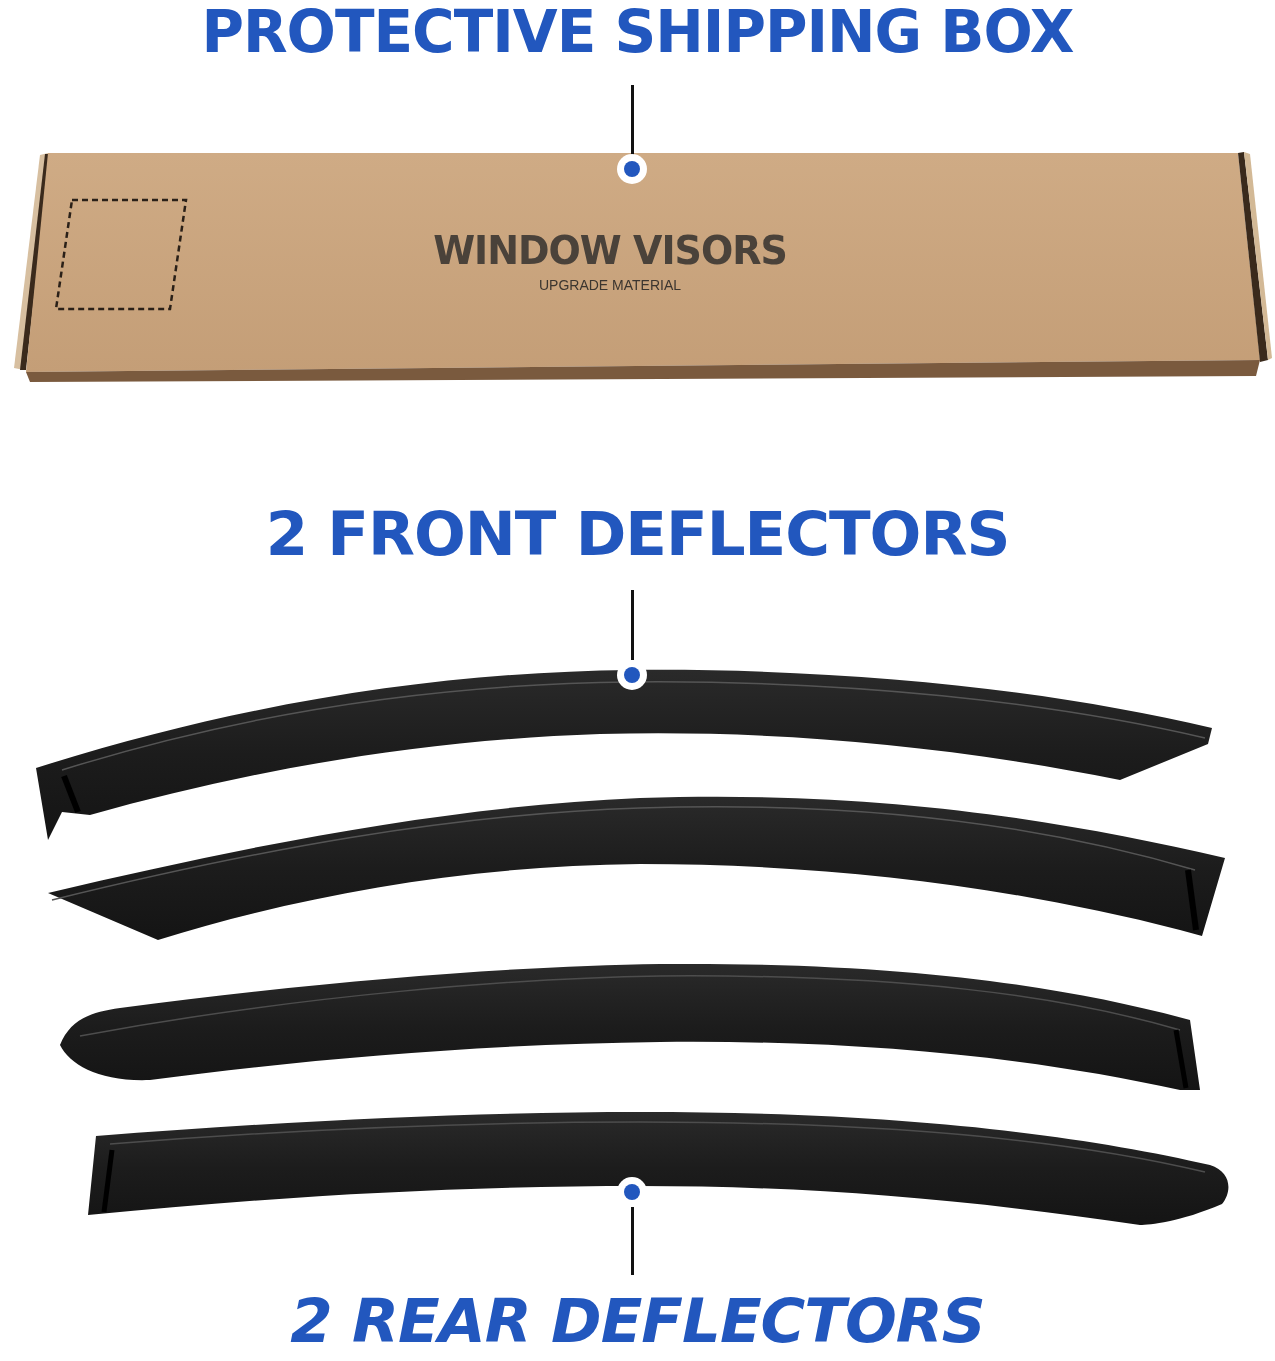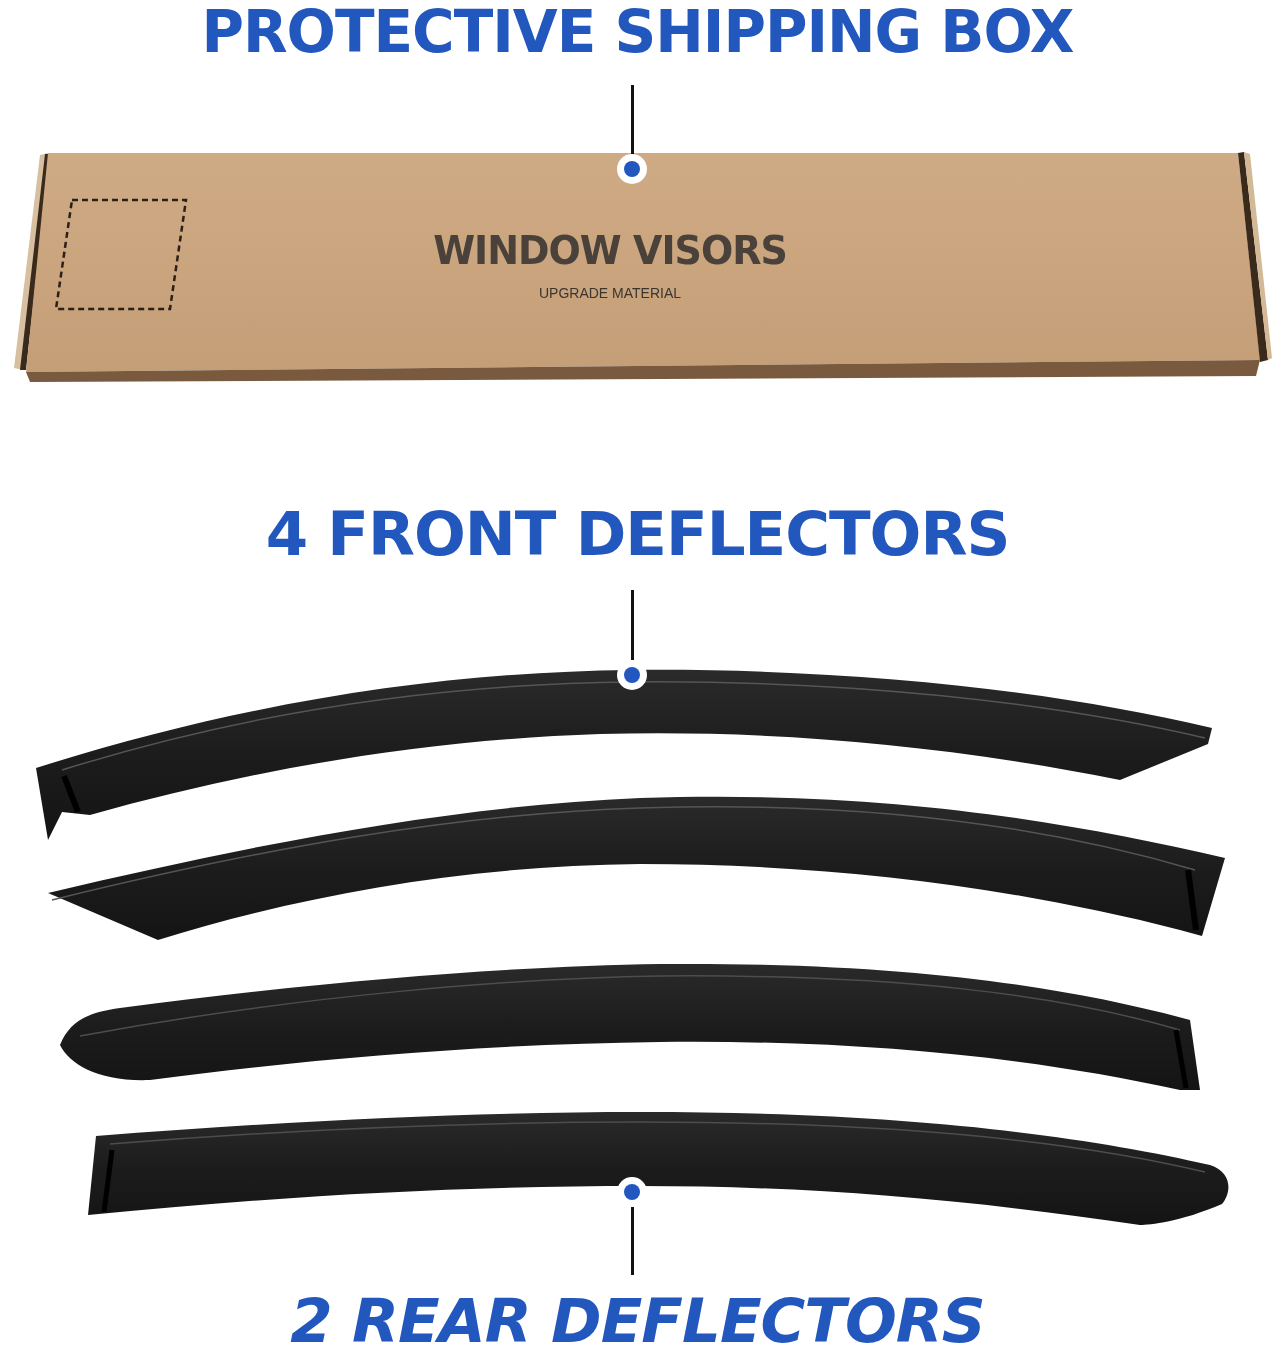--- a/index.html
+++ b/index.html
@@ -21,28 +21,28 @@
   }
   .dot span { width: 16px; height: 16px; border-radius: 50%; background: #2257be; display: block; }
   svg { position: absolute; left: 0; top: 0; }
   .box-title {
     position: absolute; left: 0; width: 1220px; text-align: center; top: 228px;
     font-family: "DejaVu Sans", sans-serif; font-weight: bold; font-size: 38px;
     color: #4a423a; letter-spacing: -1px; transform: scaleY(1.05);
   }
   .box-sub {
     position: absolute; left: 0; width: 1220px; text-align: center; top: 277px;
-    font-family: "Liberation Sans", sans-serif; font-size: 14px; color: #3b352f; margin-top: 8px;
+    font-family: "Liberation Sans", sans-serif; font-size: 14px; color: #3b352f;
   }
 </style>
 </head>
 <body>
 
 <div id="h-box" class="heading">PROTECTIVE SHIPPING BOX</div>
-<div id="h-front" class="heading">4 FRONT DEFLECTORS</div>
+<div id="h-front" class="heading">2 FRONT DEFLECTORS</div>
 <div id="h-rear" class="heading">2 REAR DEFLECTORS</div>
 
 <svg width="1275" height="1361">
   <defs>
     <linearGradient id="cardTop" x1="0" y1="0" x2="0" y2="1">
       <stop offset="0" stop-color="#cfab85"></stop>
       <stop offset="1" stop-color="#c49e77"></stop>
     </linearGradient>
     <linearGradient id="defl" x1="0" y1="0" x2="0" y2="1">
       <stop offset="0" stop-color="#2a2a2a"></stop>

